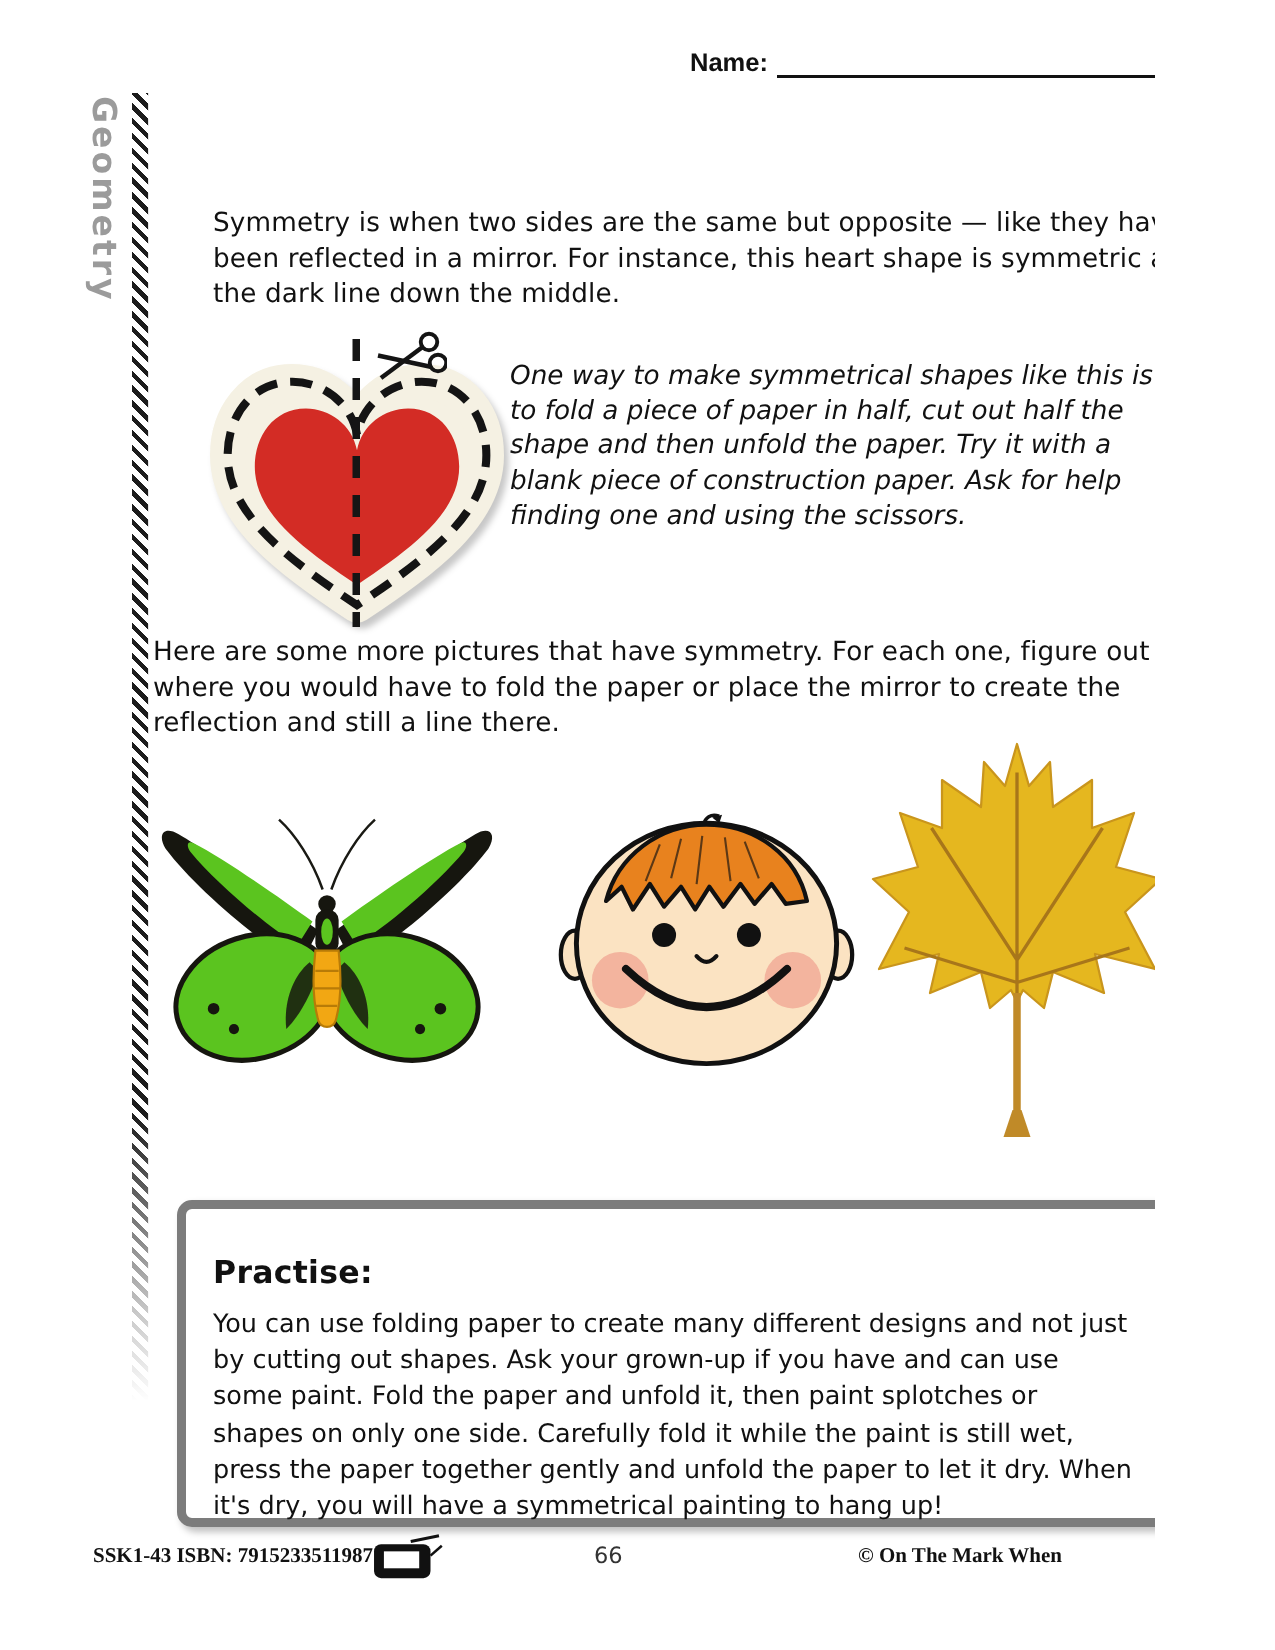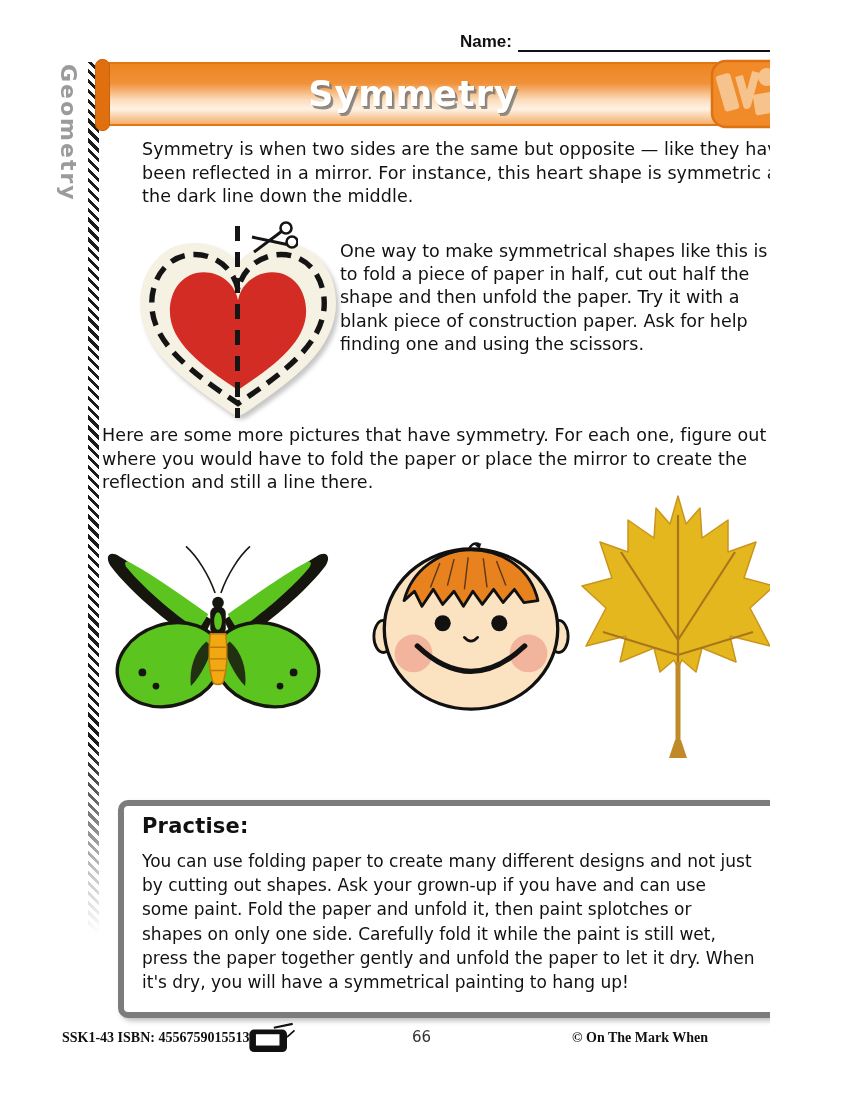--- a/index.html
+++ b/index.html
@@ -35,71 +35,60 @@
   
   .sidebar-hatch{position:absolute;left:88px;top:62px;width:11px;height:872px;
     background:repeating-linear-gradient(45deg,#1c1c1c 0 3px,#ffffff 3px 7px);
     -webkit-mask-image:linear-gradient(to bottom,#000 78%,rgba(0,0,0,.25) 93%,transparent 100%);
     mask-image:linear-gradient(to bottom,#000 78%,rgba(0,0,0,.25) 93%,transparent 100%);}
   .sidebar-label{position:absolute;left:56px;top:64px;writing-mode:vertical-rl;
     font-size:22px;font-weight:bold;color:var(--sidebar-gray);letter-spacing:2px;}
   
   .para{position:absolute;font-size:17.5px;line-height:23.5px;letter-spacing:.1px;}
   .para-intro{left:114px;top:138px;width:676px;margin-left:28px;}
-  .heart-caption{left:340px;top:240px;width:450px;font-size:17.5px;line-height:23.2px;position:absolute;}
+  .heart-caption{left:340px;top:240px;width:450px;font-size:17.5px;line-height:23.2px;position:absolute;font-style:italic;}
   .para-more{left:102px;top:424px;width:692px;}
   
   .heart-figure{position:absolute;left:140px;top:222px;width:196px;height:200px;}
   .heart-svg{position:absolute;left:0;top:16px;width:196px;height:178px;
     filter:drop-shadow(3px 4px 2px rgba(0,0,0,.22));}
   .fold-line{position:absolute;left:95px;top:4px;width:5px;height:192px;
     background:repeating-linear-gradient(to bottom,#151515 0 15px,transparent 15px 26px);}
   .scissors{position:absolute;left:108px;top:-2px;width:50px;height:36px;}
   
   .img-butterfly{position:absolute;left:92px;top:526px;width:252px;height:196px;}
   .img-face{position:absolute;left:372px;top:542px;width:198px;height:172px;}
   .img-leaf{position:absolute;left:578px;top:490px;width:200px;height:290px;}
   
   .practise-box{position:absolute;left:118px;top:800px;width:665px;height:218px;
     border:6px solid var(--box-border);border-radius:10px;background:#ffffff;
-    box-shadow:3px 3px 5px rgba(0,0,0,.25);padding:8px 20px 0 18px;}
+    box-shadow:3px 3px 5px rgba(0,0,0,.25);padding:30px 20px 0 18px;}
   .practise-heading{font-size:21px;font-weight:bold;letter-spacing:.2px;}
   .practise-body{margin-top:11px;font-size:17px;line-height:24.2px;}
   
   .footer-left{position:absolute;left:62px;top:1030px;font-family:"Liberation Serif",serif;
     font-weight:bold;font-size:14px;}
   .footer-icon{position:absolute;left:246px;top:1022px;width:50px;height:32px;}
-  .footer-page{position:absolute;left:412px;top:1028px;font-size:15px;color:#333;}
+  .footer-page{position:absolute;left:396px;top:1028px;font-size:15px;color:#333;}
   .footer-right{position:absolute;right:62px;top:1030px;font-family:"Liberation Serif",serif;
     font-weight:bold;font-size:14px;}
 </style>
 </head>
 <body>
 
 <div class="page">
 
   <div class="name-row">
     <span>Name:</span>
     <span class="name-line"></span>
   </div>
 
   <div class="sidebar-hatch"></div>
   <div class="sidebar-label">Geometry</div>
 
-  <div class="banner">
-    <div class="banner-cap"></div>
-    <div class="banner-title">Symmetry</div>
-    <svg class="banner-logo" viewBox="0 0 76 70">
-      <rect x="2" y="2" width="72" height="66" rx="14" fill="#F18A28" stroke="#DE7212" stroke-width="2.5"></rect>
-      <rect x="10" y="15" width="15" height="37" rx="3" fill="#F7C38C" transform="rotate(-16 17 33)"></rect>
-      <path d="M29,17 L37,46 L46,13" stroke="#F7C38C" stroke-width="8" fill="none" stroke-linejoin="round"></path>
-      <circle cx="57" cy="18" r="9" fill="#F7C38C"></circle>
-      <rect x="44" y="34" width="23" height="21" rx="2.5" fill="#F7C38C" transform="rotate(-9 55 44)"></rect>
-    </svg>
-  </div>
 
   <p class="para para-intro">Symmetry is when two sides are the same but opposite — like they have been reflected in a mirror. For instance, this heart shape is symmetric at the dark line down the middle.</p>
 
   <div class="heart-figure">
     <svg class="heart-svg" viewBox="0 0 200 180">
       <path d="M100,52 C96,30 76,16 56,16 C28,16 12,40 12,66 C12,106 52,136 100,168 C148,136 188,106 188,66 C188,40 172,16 144,16 C124,16 104,30 100,52 Z" fill="#F5F1E3" stroke="#F5F1E3" stroke-width="24" stroke-linejoin="round"></path>
       <path d="M100,52 C96,30 76,16 56,16 C28,16 12,40 12,66 C12,106 52,136 100,168 C148,136 188,106 188,66 C188,40 172,16 144,16 C124,16 104,30 100,52 Z" fill="none" stroke="#141414" stroke-width="5.5" stroke-dasharray="15 9"></path>
       <path d="M100,52 C96,30 76,16 56,16 C28,16 12,40 12,66 C12,106 52,136 100,168 C148,136 188,106 188,66 C188,40 172,16 144,16 C124,16 104,30 100,52 Z" transform="translate(21,21.5) scale(0.79)" fill="#D32C25"></path>
     </svg>
     <div class="fold-line"></div>
@@ -164,21 +153,21 @@
     <path d="M100,172 L100,25 M100,150 L43,62 M100,150 L157,62 M100,165 L25,142 M100,165 L175,142" stroke="#A8761A" stroke-width="2.2" fill="none"></path>
     <path d="M100,172 L100,252" stroke="#C08A28" stroke-width="5"></path>
     <path d="M91,268 L109,268 L103,250 L97,250 Z" fill="#C08A28"></path>
   </svg>
 
   <div class="practise-box">
     <div class="practise-heading">Practise:</div>
     <p class="practise-body">You can use folding paper to create many different designs and not just by cutting out shapes. Ask your grown-up if you have and can use some paint. Fold the paper and unfold it, then paint splotches or shapes on only one side. Carefully fold it while the paint is still wet, press the paper together gently and unfold the paper to let it dry. When it's dry, you will have a symmetrical painting to hang up!</p>
   </div>
 
-  <div class="footer-left">SSK1-43  ISBN: 4556759015513</div>
+  <div class="footer-left">SSK1-43  ISBN: 7915233511987</div>
   <svg class="footer-icon" viewBox="0 0 50 34">
     <rect x="2" y="8" width="40" height="24" rx="5" fill="#111"></rect>
     <rect x="9" y="13" width="25" height="12" fill="#fff"></rect>
     <line x1="28" y1="6" x2="48" y2="2" stroke="#111" stroke-width="2.2"></line>
     <line x1="42" y1="16" x2="50" y2="9" stroke="#111" stroke-width="1.8"></line>
   </svg>
   <div class="footer-page">66</div>
   <div class="footer-right">© On The Mark When</div>
 
 </div>

